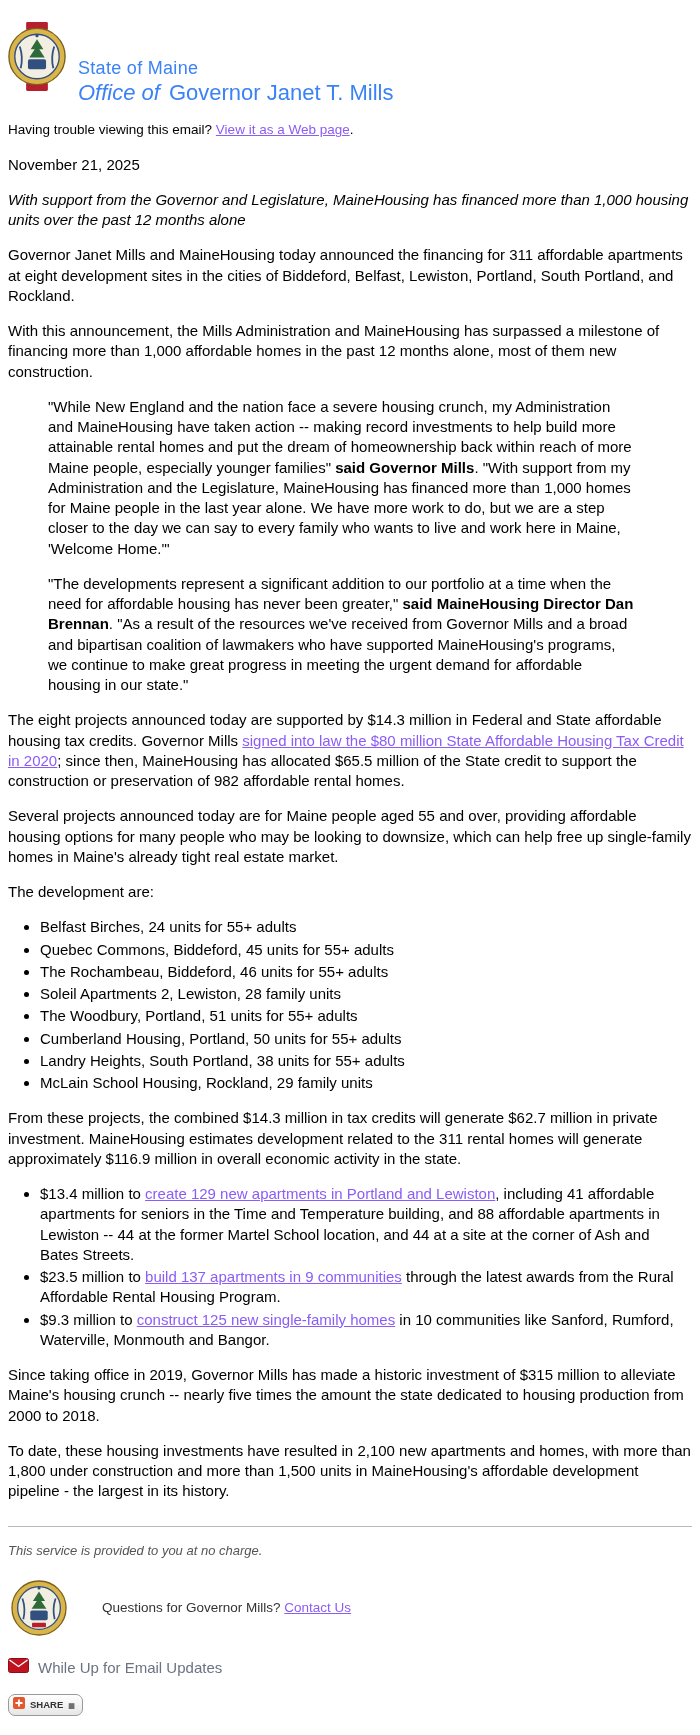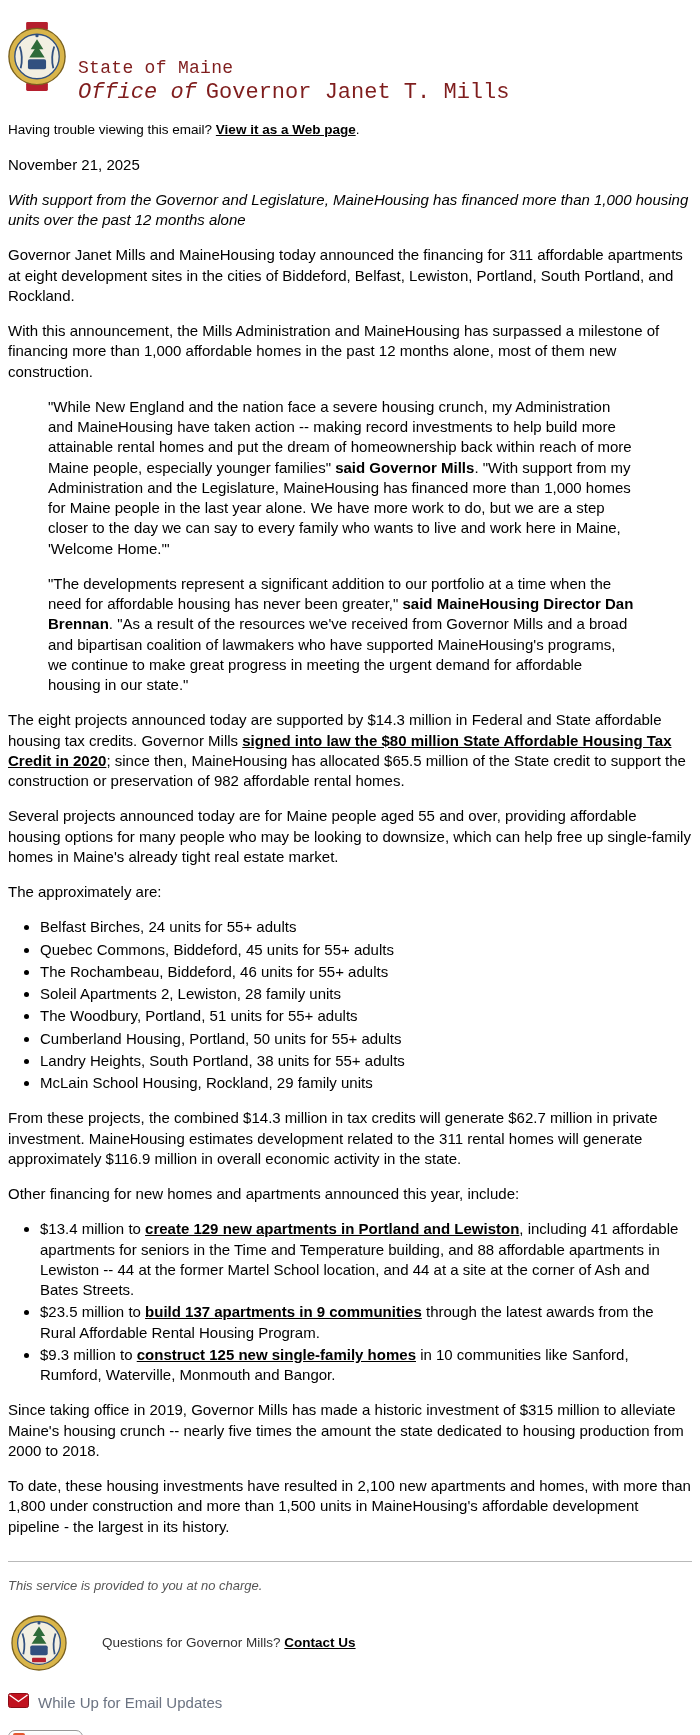--- a/index.html
+++ b/index.html
@@ -12,29 +12,29 @@
     font-family: "Liberation Sans", sans-serif;
     font-size: 15px;
     line-height: 1.35;
     display: flex;
     flex-direction: column;
   }
 
   
   .header { display: flex; align-items: center; gap: 12px; padding: 8px 6px 2px 8px; }
   .seal-svg { display: block; }
-  .header-text { font-family: Liberation Mono, monospace; color: #7f1d1d; margin-top: 48px; }
+  .header-text { font-family: Liberation Sans, sans-serif; color: #3b82f6; margin-top: 48px; }
   .org-name { font-size: 18px; letter-spacing: 0.3px; margin-bottom: 1px; }
   .office-line { font-size: 22px; line-height: 1.05; }
   .office-prefix { font-style: italic; margin-right: 9px; }
 
   
   .content { padding: 0 8px; }
   .content p { margin: 15px 0; }
-  a { color: #000000; text-decoration: underline; cursor: pointer; font-weight: bold; }
+  a { color: #8b5cf6; text-decoration: underline; cursor: pointer; }
   .view-online { font-size: 13.5px; }
   .subtitle { font-style: italic; }
   .quote { margin: 15px 55px 15px 40px; }
   .quote b { font-weight: bold; }
   ul { margin: 15px 0; padding-left: 32px; }
   li { margin: 0 0 2px 0; }
 
   
   .divider { border: none; border-top: 1px solid #b9b9b9; margin: 24px 0 12px 0; }
   .no-charge { color: #555555; font-style: italic; font-size: 13px; margin: 12px 0 14px 0; }
@@ -97,36 +97,35 @@
   <div class="quote">
     <span>"The developments represent a significant addition to our portfolio at a time when the need for affordable housing has never been greater," </span><b>said MaineHousing Director Dan Brennan</b><span>. "As a result of the resources we've received from Governor Mills and a broad and bipartisan coalition of lawmakers who have supported MaineHousing's programs, we continue to make great progress in meeting the urgent demand for affordable housing in our state."</span>
   </div>
 
   <p>
     <span>The eight projects announced today are supported by $14.3 million in Federal and State affordable housing tax credits. Governor Mills </span><a href="#">signed into law the $80 million State Affordable Housing Tax Credit in 2020</a><span>; since then, MaineHousing has allocated $65.5 million of the State credit to support the construction or preservation of 982 affordable rental homes.</span>
   </p>
 
   <p>Several projects announced today are for Maine people aged 55 and over, providing affordable housing options for many people who may be looking to downsize, which can help free up single-family homes in Maine's already tight real estate market.</p>
 
-  <p>The approximately are:</p>
+  <p>The development are:</p>
 
   <ul>
     <li>Belfast Birches, 24 units for 55+ adults</li>
     <li>Quebec Commons, Biddeford, 45 units for 55+ adults</li>
     <li>The Rochambeau, Biddeford, 46 units for 55+ adults</li>
     <li>Soleil Apartments 2, Lewiston, 28 family units</li>
     <li>The Woodbury, Portland, 51 units for 55+ adults</li>
     <li>Cumberland Housing, Portland, 50 units for 55+ adults</li>
     <li>Landry Heights, South Portland, 38 units for 55+ adults</li>
     <li>McLain School Housing, Rockland, 29 family units</li>
   </ul>
 
   <p>From these projects, the combined $14.3 million in tax credits will generate $62.7 million in private investment. MaineHousing estimates development related to the 311 rental homes will generate approximately $116.9 million in overall economic activity in the state.</p>
 
-  <p>Other financing for new homes and apartments announced this year, include:</p>
 
   <ul>
     <li>
       <span>$13.4 million to </span><a href="#">create 129 new apartments in Portland and Lewiston</a><span>, including 41 affordable apartments for seniors in the Time and Temperature building, and 88 affordable apartments in Lewiston -- 44 at the former Martel School location, and 44 at a site at the corner of Ash and Bates Streets.</span>
     </li>
     <li>
       <span>$23.5 million to </span><a href="#">build 137 apartments in 9 communities</a><span> through the latest awards from the Rural Affordable Rental Housing Program.</span>
     </li>
     <li>
       <span>$9.3 million to </span><a href="#">construct 125 new single-family homes</a><span> in 10 communities like Sanford, Rumford, Waterville, Monmouth and Bangor.</span>

